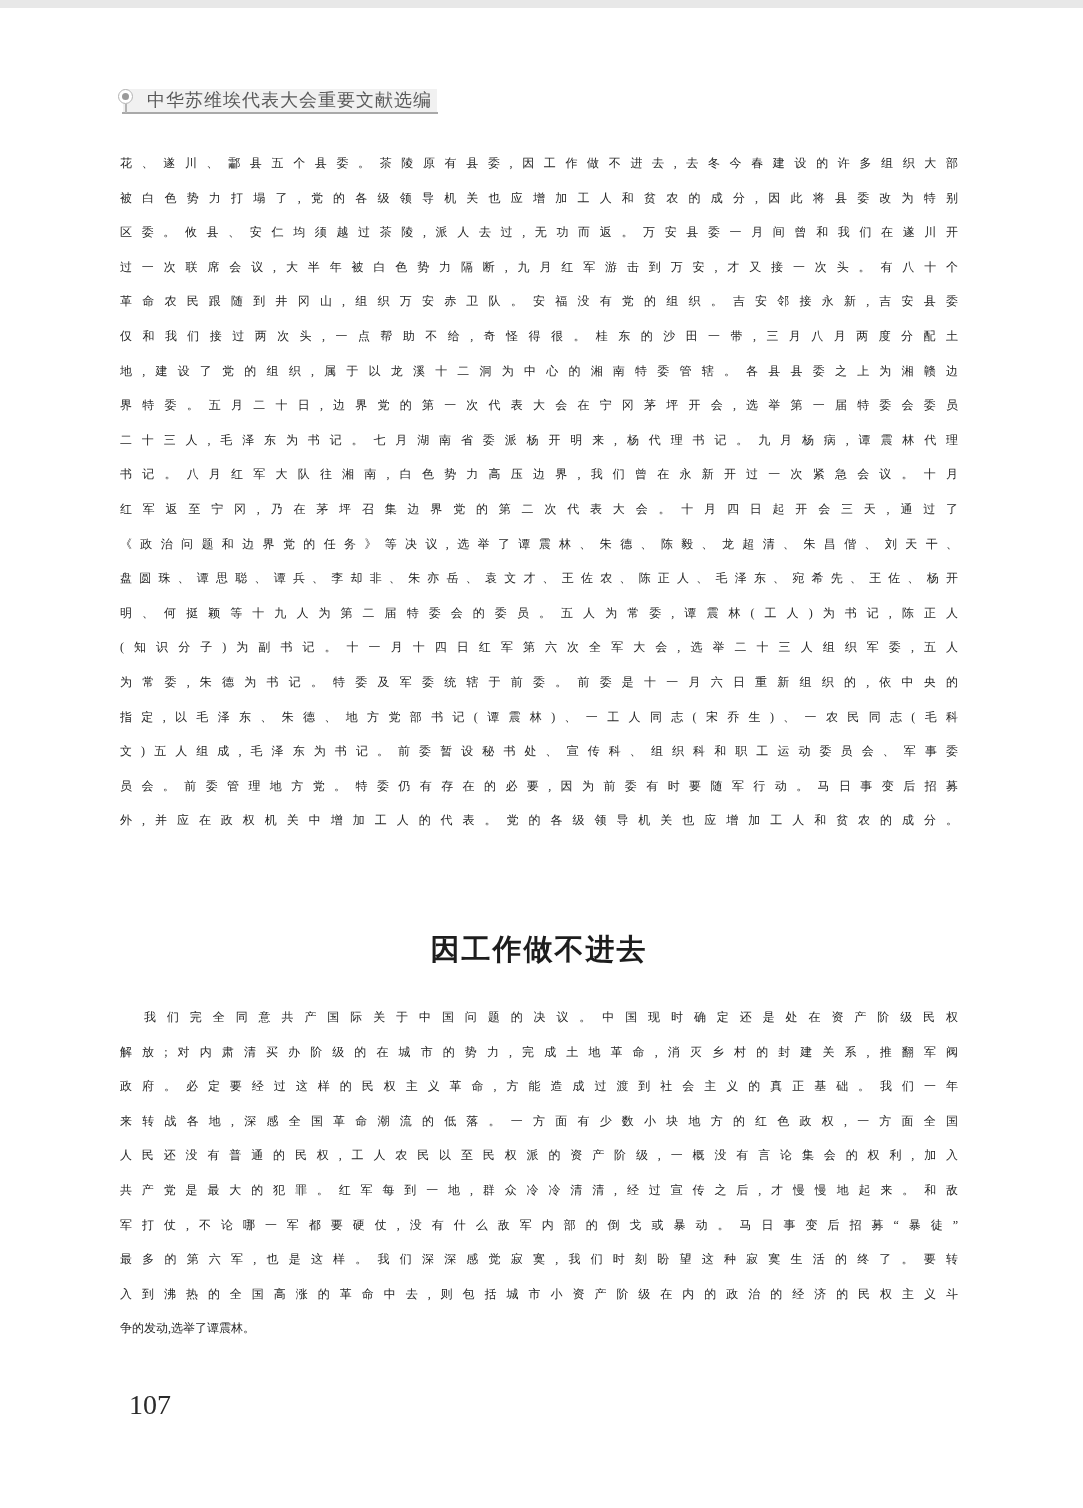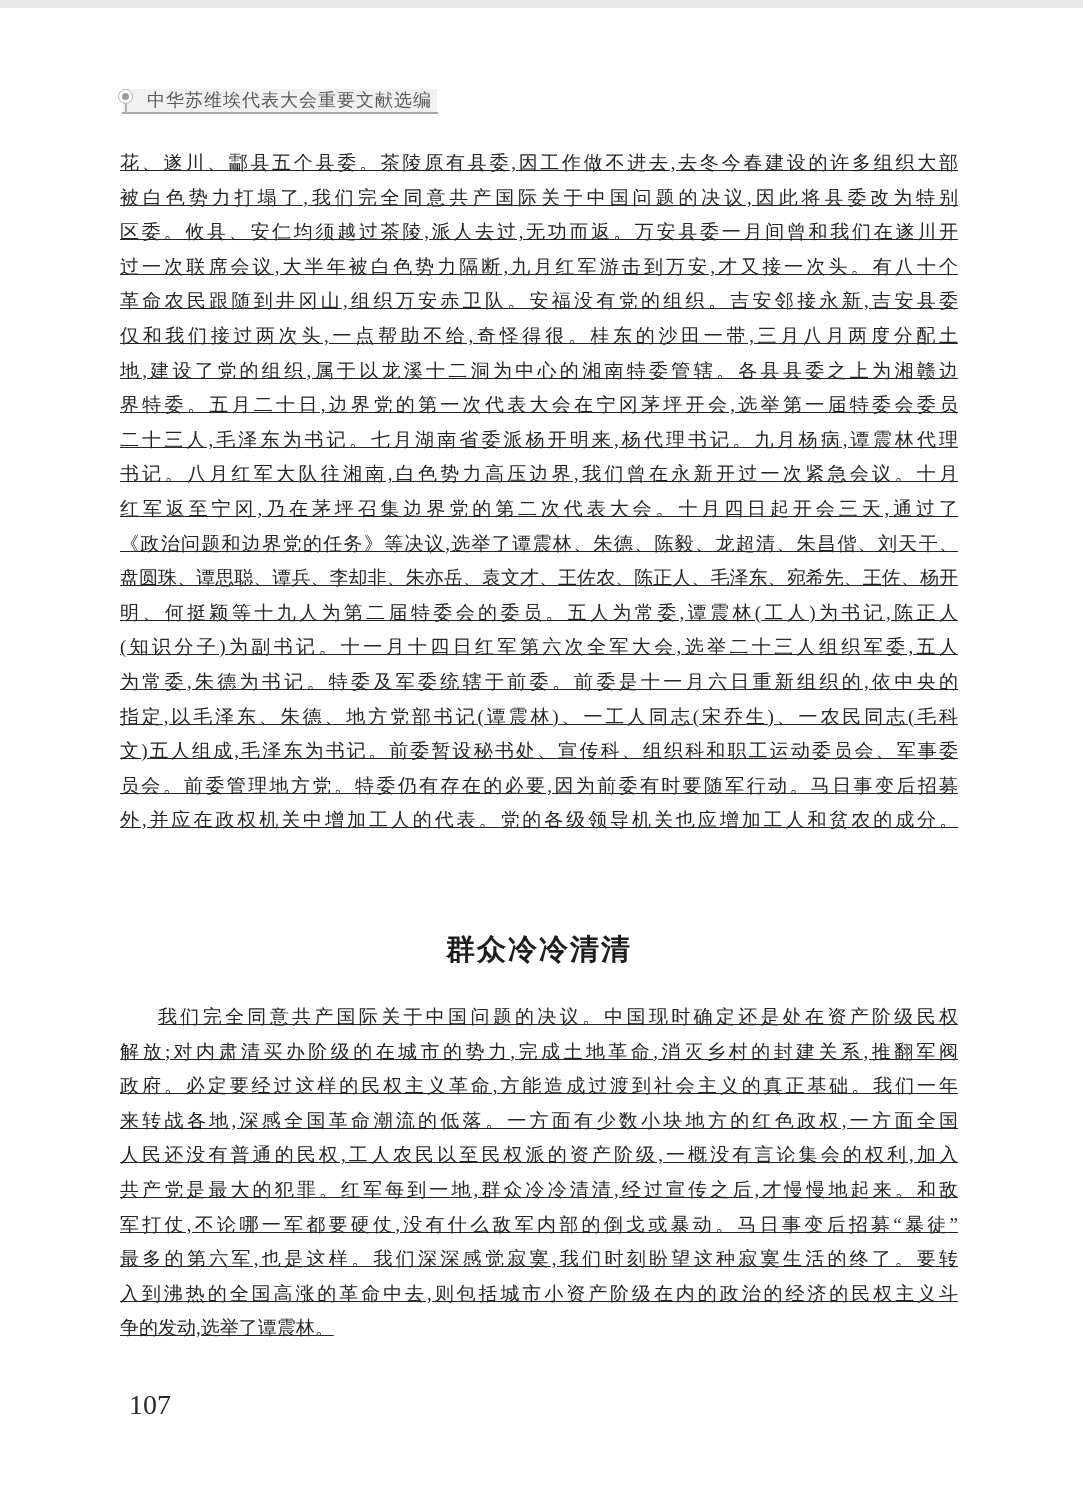--- a/index.html
+++ b/index.html
@@ -49,27 +49,26 @@
   }
 
   
   .textblock {
     position:absolute; left:120px; width:838px;
   }
   #p1 { top:138px; }
   #p2 { top:992px; }
   .line {
     height:34.6px; line-height:34.6px;
-    font-size:19px;
+    font-size:12px;
     text-align:justify;
     text-align-last:justify;
     text-justify:inter-character;
     white-space:normal;
     overflow:visible;
-    text-decoration:underline;
   }
   #p2 .line:first-child { text-indent:2em; }
   #p2 .line:last-child  { text-align-last:left; }
 
   
   .section-heading {
     position:absolute; left:120px; top:920px;
     width:838px; height:42px; line-height:42px;
     text-align:center;
     font-family:"Liberation Sans","DejaVu Sans",sans-serif;
@@ -94,42 +93,42 @@
   <div class="hdr-band"></div>
   <div class="hdr-rule"></div>
   <div class="hdr-stem"></div>
   <div class="hdr-circle">
     <div class="dot"></div>
   </div>
   <div class="hdr-title">中华苏维埃代表大会重要文献选编</div>
 
   <div class="textblock" id="p1">
       <div class="line">花、遂川、酃县五个县委。茶陵原有县委,因工作做不进去,去冬今春建设的许多组织大部</div>
-      <div class="line">被白色势力打塌了,我们完全同意共产国际关于中国问题的决议,因此将县委改为特别</div>
+      <div class="line">被白色势力打塌了,党的各级领导机关也应增加工人和贫农的成分,因此将县委改为特别</div>
       <div class="line">区委。攸县、安仁均须越过茶陵,派人去过,无功而返。万安县委一月间曾和我们在遂川开</div>
       <div class="line">过一次联席会议,大半年被白色势力隔断,九月红军游击到万安,才又接一次头。有八十个</div>
       <div class="line">革命农民跟随到井冈山,组织万安赤卫队。安福没有党的组织。吉安邻接永新,吉安县委</div>
       <div class="line">仅和我们接过两次头,一点帮助不给,奇怪得很。桂东的沙田一带,三月八月两度分配土</div>
       <div class="line">地,建设了党的组织,属于以龙溪十二洞为中心的湘南特委管辖。各县县委之上为湘赣边</div>
       <div class="line">界特委。五月二十日,边界党的第一次代表大会在宁冈茅坪开会,选举第一届特委会委员</div>
       <div class="line">二十三人,毛泽东为书记。七月湖南省委派杨开明来,杨代理书记。九月杨病,谭震林代理</div>
       <div class="line">书记。八月红军大队往湘南,白色势力高压边界,我们曾在永新开过一次紧急会议。十月</div>
       <div class="line">红军返至宁冈,乃在茅坪召集边界党的第二次代表大会。十月四日起开会三天,通过了</div>
       <div class="line">《政治问题和边界党的任务》等决议,选举了谭震林、朱德、陈毅、龙超清、朱昌偕、刘天干、</div>
       <div class="line">盘圆珠、谭思聪、谭兵、李却非、朱亦岳、袁文才、王佐农、陈正人、毛泽东、宛希先、王佐、杨开</div>
       <div class="line">明、何挺颖等十九人为第二届特委会的委员。五人为常委,谭震林(工人)为书记,陈正人</div>
       <div class="line">(知识分子)为副书记。十一月十四日红军第六次全军大会,选举二十三人组织军委,五人</div>
       <div class="line">为常委,朱德为书记。特委及军委统辖于前委。前委是十一月六日重新组织的,依中央的</div>
       <div class="line">指定,以毛泽东、朱德、地方党部书记(谭震林)、一工人同志(宋乔生)、一农民同志(毛科</div>
       <div class="line">文)五人组成,毛泽东为书记。前委暂设秘书处、宣传科、组织科和职工运动委员会、军事委</div>
       <div class="line">员会。前委管理地方党。特委仍有存在的必要,因为前委有时要随军行动。马日事变后招募</div>
       <div class="line">外,并应在政权机关中增加工人的代表。党的各级领导机关也应增加工人和贫农的成分。</div>
     </div>
 
-  <div class="section-heading">群众冷冷清清</div>
+  <div class="section-heading">因工作做不进去</div>
 
   <div class="textblock" id="p2">
       <div class="line">我们完全同意共产国际关于中国问题的决议。中国现时确定还是处在资产阶级民权</div>
       <div class="line">解放;对内肃清买办阶级的在城市的势力,完成土地革命,消灭乡村的封建关系,推翻军阀</div>
       <div class="line">政府。必定要经过这样的民权主义革命,方能造成过渡到社会主义的真正基础。我们一年</div>
       <div class="line">来转战各地,深感全国革命潮流的低落。一方面有少数小块地方的红色政权,一方面全国</div>
       <div class="line">人民还没有普通的民权,工人农民以至民权派的资产阶级,一概没有言论集会的权利,加入</div>
       <div class="line">共产党是最大的犯罪。红军每到一地,群众冷冷清清,经过宣传之后,才慢慢地起来。和敌</div>
       <div class="line">军打仗,不论哪一军都要硬仗,没有什么敌军内部的倒戈或暴动。马日事变后招募“暴徒”</div>
       <div class="line">最多的第六军,也是这样。我们深深感觉寂寞,我们时刻盼望这种寂寞生活的终了。要转</div>

